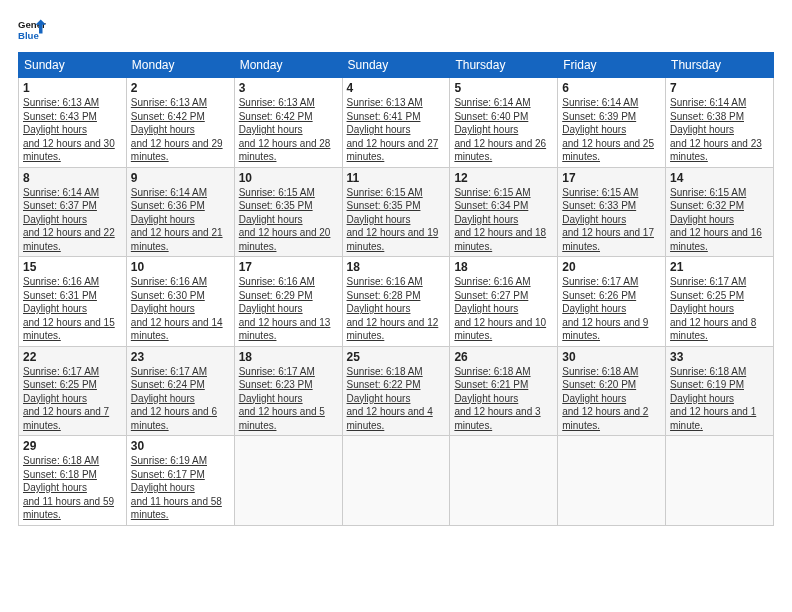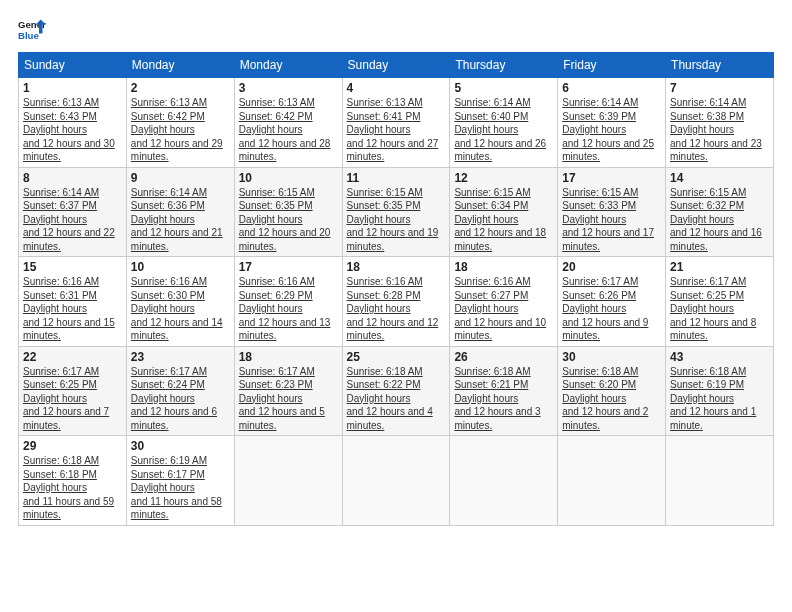--- a/index.html
+++ b/index.html
@@ -140,21 +140,21 @@
           <td><span class="day-num">20</span><span class="day-detail">Sunrise: 6:17 AM<br>Sunset: 6:26 PM<br>Daylight hours<br>and 12 hours and 9 minutes.</span></td>
           <td><span class="day-num">21</span><span class="day-detail">Sunrise: 6:17 AM<br>Sunset: 6:25 PM<br>Daylight hours<br>and 12 hours and 8 minutes.</span></td>
         </tr>
         <tr>
           <td><span class="day-num">22</span><span class="day-detail">Sunrise: 6:17 AM<br>Sunset: 6:25 PM<br>Daylight hours<br>and 12 hours and 7 minutes.</span></td>
           <td><span class="day-num">23</span><span class="day-detail">Sunrise: 6:17 AM<br>Sunset: 6:24 PM<br>Daylight hours<br>and 12 hours and 6 minutes.</span></td>
           <td><span class="day-num">18</span><span class="day-detail">Sunrise: 6:17 AM<br>Sunset: 6:23 PM<br>Daylight hours<br>and 12 hours and 5 minutes.</span></td>
           <td><span class="day-num">25</span><span class="day-detail">Sunrise: 6:18 AM<br>Sunset: 6:22 PM<br>Daylight hours<br>and 12 hours and 4 minutes.</span></td>
           <td><span class="day-num">26</span><span class="day-detail">Sunrise: 6:18 AM<br>Sunset: 6:21 PM<br>Daylight hours<br>and 12 hours and 3 minutes.</span></td>
           <td><span class="day-num">30</span><span class="day-detail">Sunrise: 6:18 AM<br>Sunset: 6:20 PM<br>Daylight hours<br>and 12 hours and 2 minutes.</span></td>
-          <td><span class="day-num">43</span><span class="day-detail">Sunrise: 6:18 AM<br>Sunset: 6:19 PM<br>Daylight hours<br>and 12 hours and 1 minute.</span></td>
+          <td><span class="day-num">33</span><span class="day-detail">Sunrise: 6:18 AM<br>Sunset: 6:19 PM<br>Daylight hours<br>and 12 hours and 1 minute.</span></td>
         </tr>
         <tr>
           <td><span class="day-num">29</span><span class="day-detail">Sunrise: 6:18 AM<br>Sunset: 6:18 PM<br>Daylight hours<br>and 11 hours and 59 minutes.</span></td>
           <td><span class="day-num">30</span><span class="day-detail">Sunrise: 6:19 AM<br>Sunset: 6:17 PM<br>Daylight hours<br>and 11 hours and 58 minutes.</span></td>
           <td class="empty-cell"></td>
           <td class="empty-cell"></td>
           <td class="empty-cell"></td>
           <td class="empty-cell"></td>
           <td class="empty-cell"></td>
         </tr>

